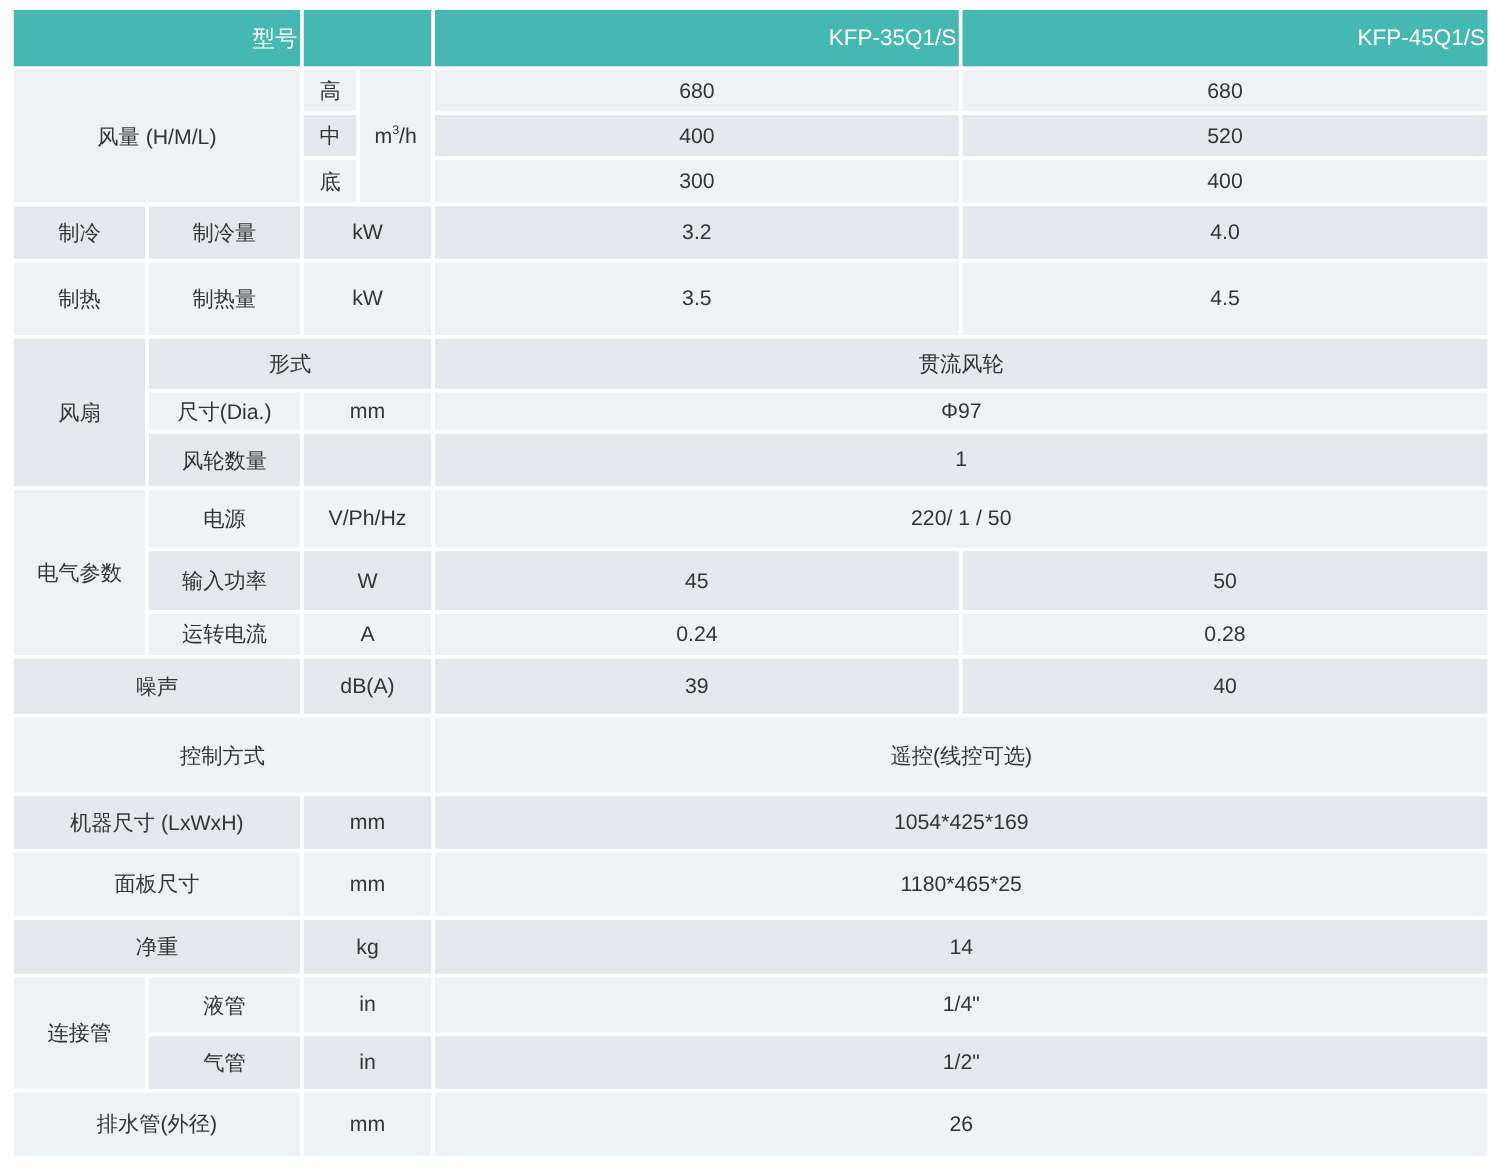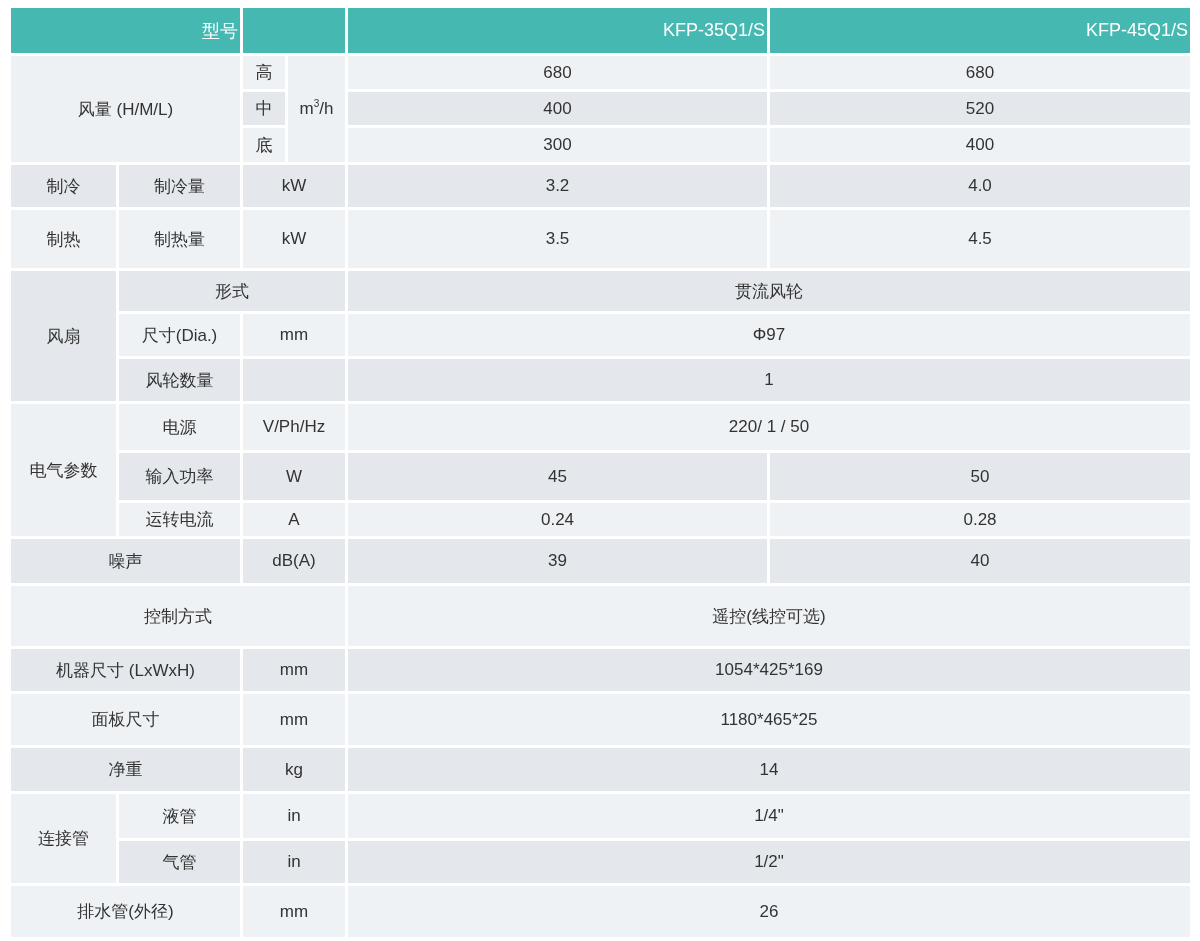--- a/index.html
+++ b/index.html
@@ -104,21 +104,21 @@
       <td colspan="2">kW</td>
       <td>3.5</td>
       <td>4.5</td>
     </tr>
 
     <tr class="dark" style="height:40px">
       <td rowspan="3" class="merged">风扇</td>
       <td colspan="3">形式</td>
       <td colspan="2">贯流风轮</td>
     </tr>
-    <tr style="height:42px">
+    <tr style="height:30px">
       <td>尺寸(Dia.)</td>
       <td colspan="2">mm</td>
       <td colspan="2">Φ97</td>
     </tr>
     <tr class="dark" style="height:42px">
       <td>风轮数量</td>
       <td colspan="2"></td>
       <td colspan="2">1</td>
     </tr>
 

